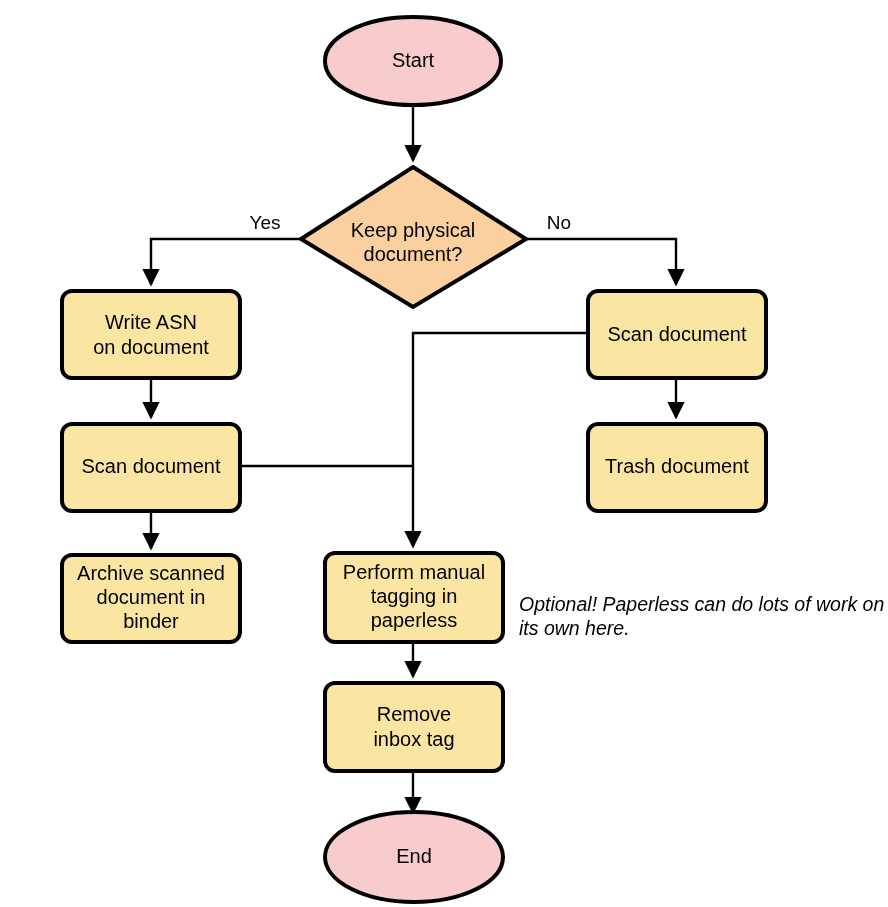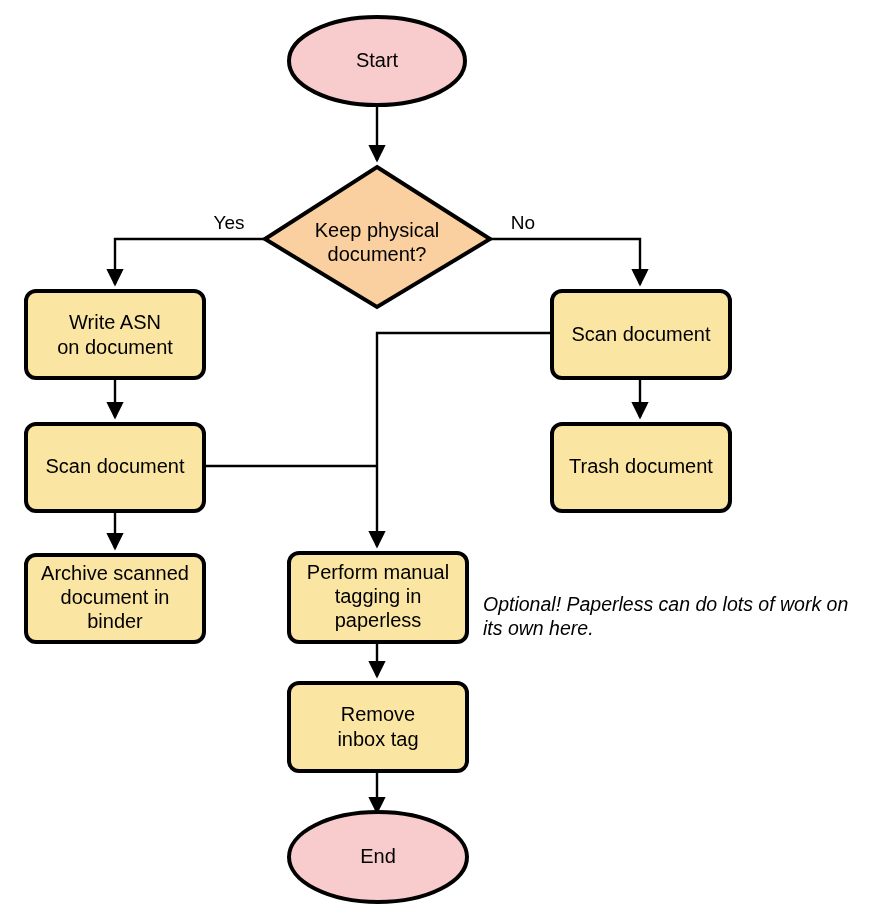--- a/index.html
+++ b/index.html
@@ -10,20 +10,21 @@
   body {
     width: 888px;
     height: 907px;
     font-family: "Liberation Sans", sans-serif;
     overflow: hidden;
   }
   #flowchart-root {
     position: relative;
     width: 716px;
     height: 907px;
+    padding-left: 36px;
   }
   svg#flow-svg {
     display: block;
     width: 888px;
     height: 907px;
   }
   .node-shape {
     stroke: #000000;
     stroke-width: 4;
   }

